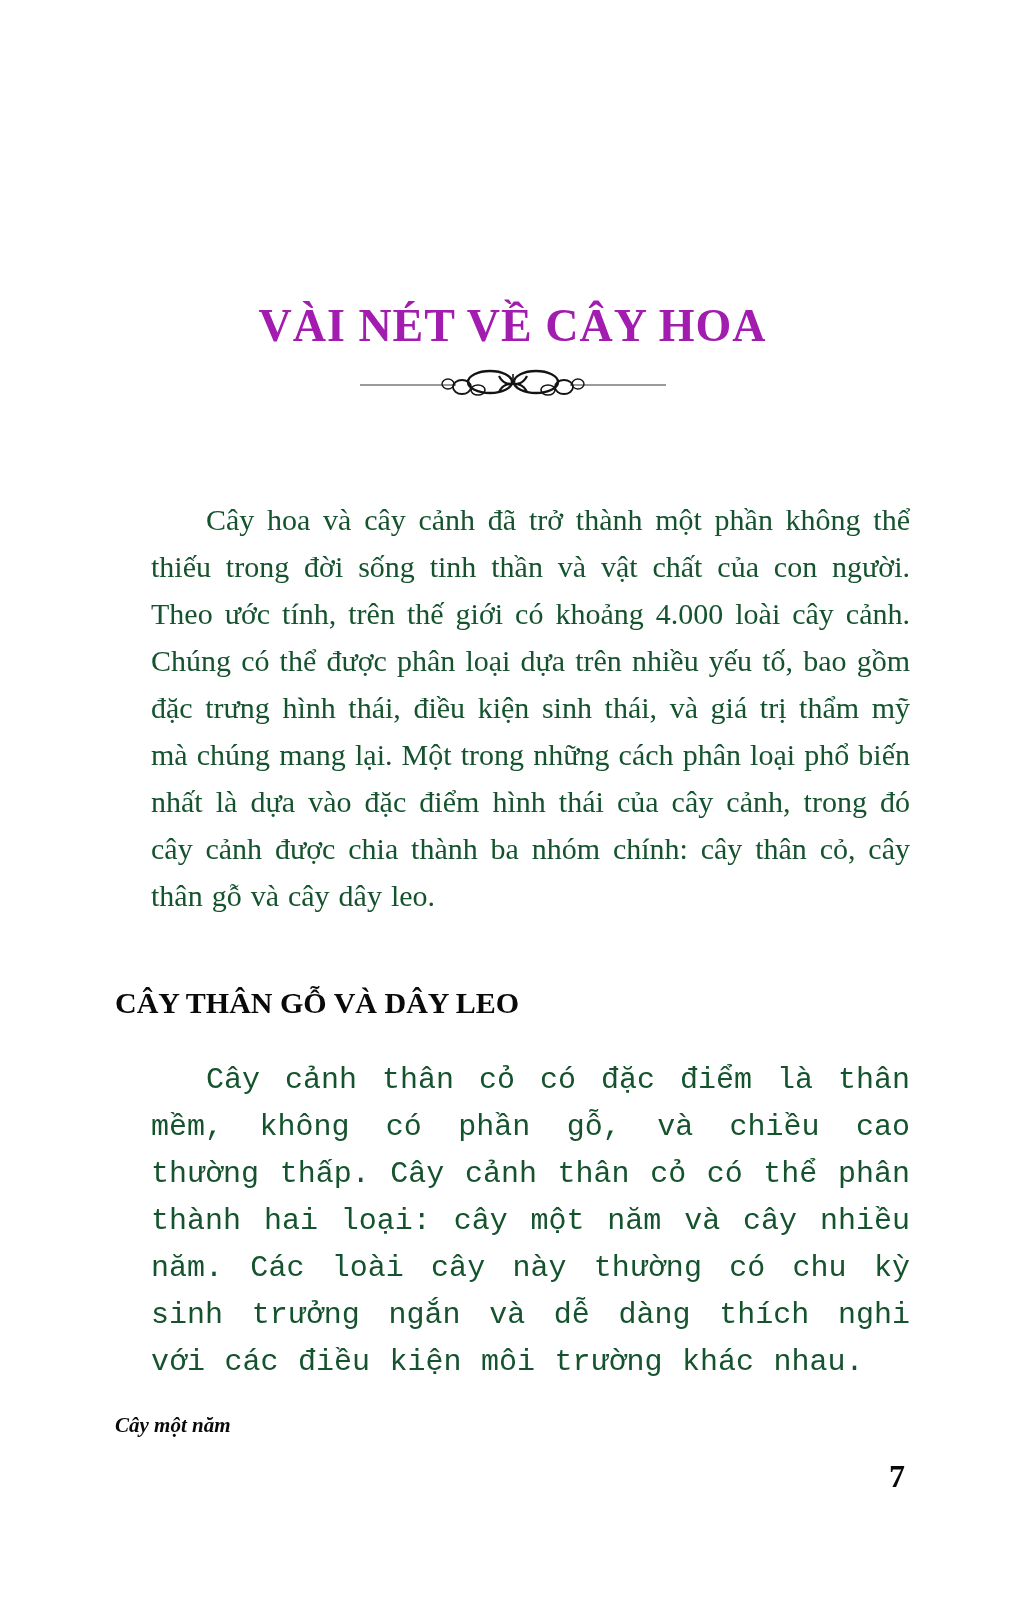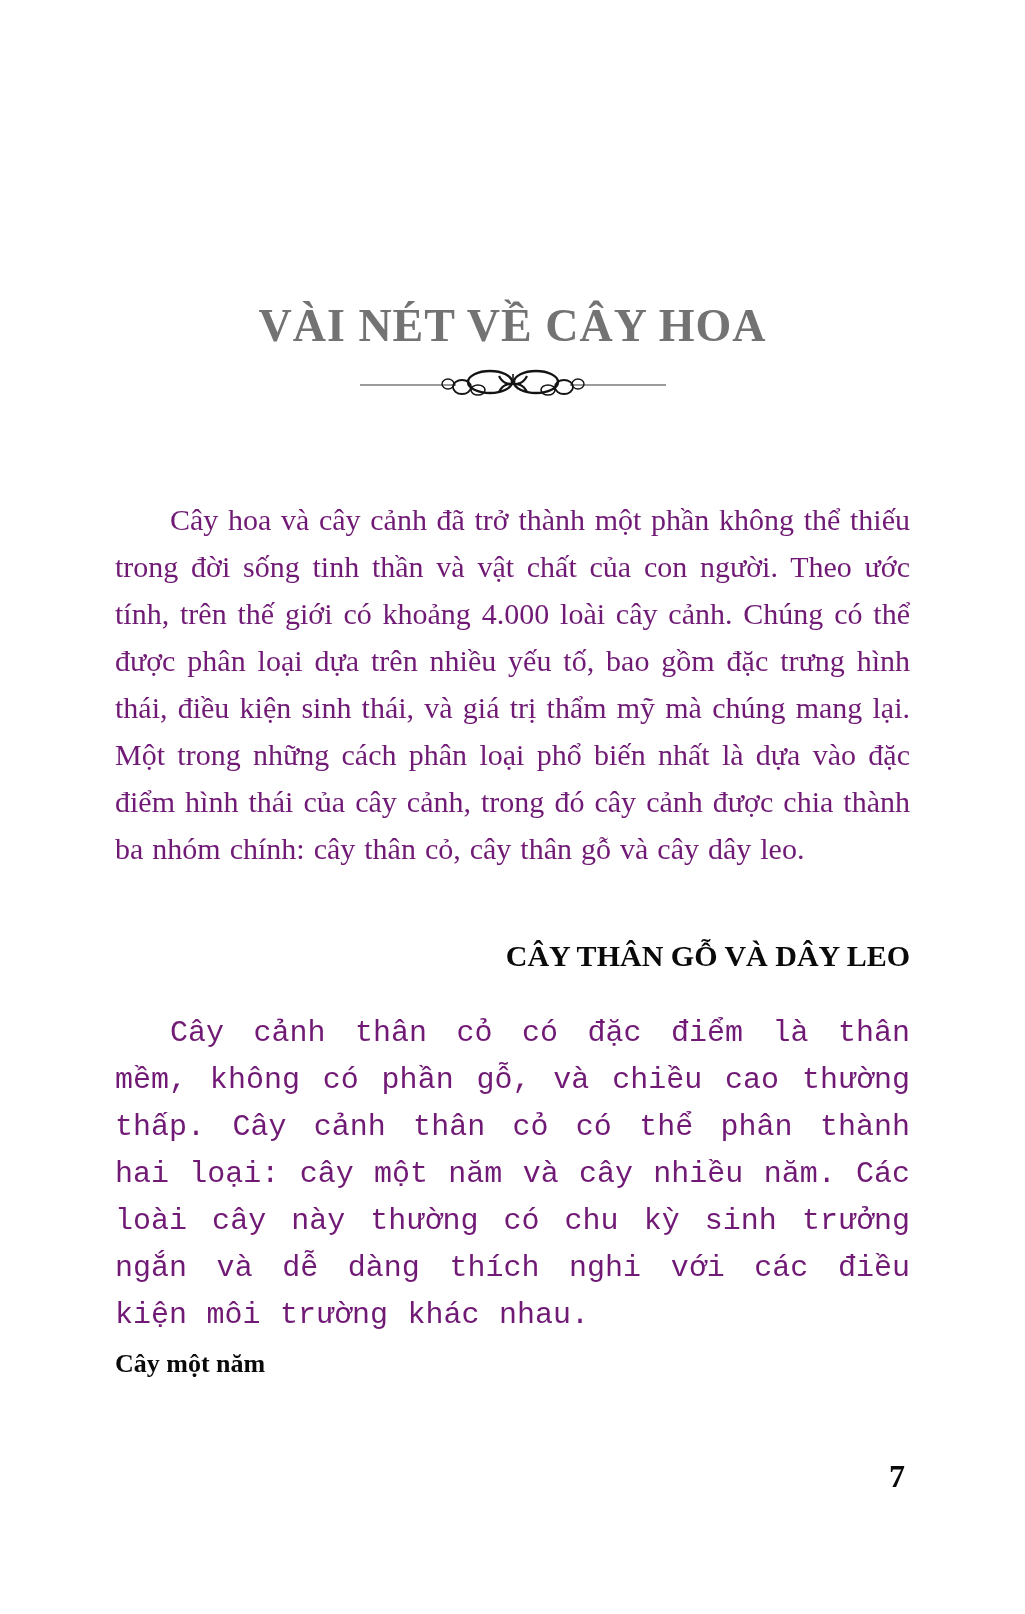--- a/index.html
+++ b/index.html
@@ -17,52 +17,54 @@
     padding: 0 115px;
   }
   .chapter-title {
     margin-top: 298px;
     text-align: center;
     font-family: "Liberation Serif", serif;
     font-weight: 700;
     font-size: 46px;
     line-height: 56px;
     letter-spacing: 1px;
-    color: #737373;
+    color: #a21caf;
   }
   .divider {
     margin-top: 14px;
     text-align: center;
   }
   .divider svg { display: inline-block; vertical-align: middle; }
   p.body-text {
     font-size: 30px;
     line-height: 47px;
     text-align: justify;
     text-indent: 55px;
     word-spacing: 1.5px;
-    color: #701a75;
+    color: #14532d;
+    margin-left: 36px;
   }
   .intro-paragraph { margin-top: 94px; }
   .section-heading {
     margin-top: 64px;
-    text-align: right;
+    text-align: left;
     font-weight: 700;
     font-size: 30px;
     line-height: 40px;
     color: #0a0a0a;
   }
   .section-paragraph { margin-top: 34px; font-family: Liberation Mono, monospace; }
   .subsection-heading {
-    margin-top: 4px;
+    margin-top: 18px;
     text-align: left;
     font-weight: 700;
-    font-size: 26px;
+    font-size: 21px;
     line-height: 42px;
     color: #0a0a0a;
+    font-style: italic;
   }
   .subsection-paragraph {
     margin-top: 12px;
     text-align-last: justify; 
   }
   .page-number {
     position: absolute;
     top: 1458px;
     right: 120px;
     font-weight: 700;

